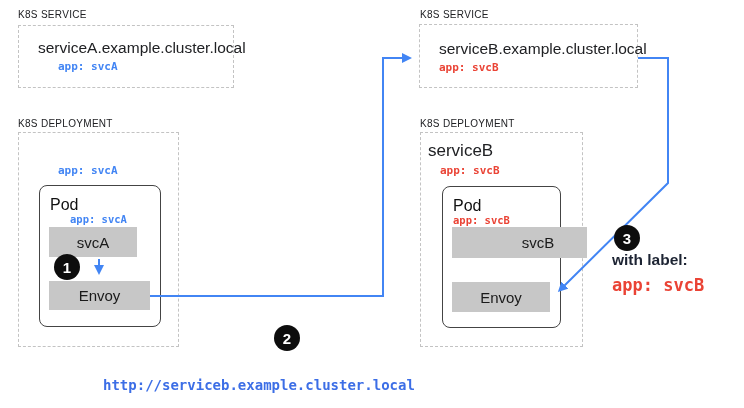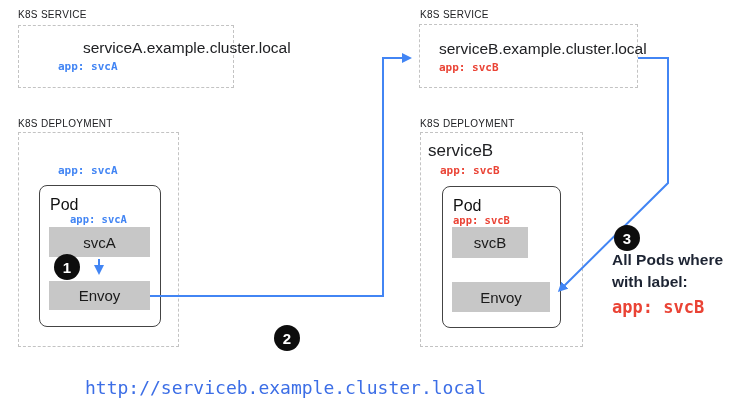--- a/index.html
+++ b/index.html
@@ -17,75 +17,74 @@
   .pod-box{position:absolute;border:1.5px solid #444;border-radius:8px;background:#fff;box-sizing:border-box;}
   .pod-title{position:absolute;font-size:16px;font-weight:normal;color:#111;}
   .pod-selector{font-size:10.5px;}
   .container-box{position:absolute;background:#c7c7c7;color:#1a1a1a;font-size:15px;
     display:flex;align-items:center;justify-content:center;}
   .badge{position:absolute;width:26px;height:26px;border-radius:50%;background:#0d0d0d;color:#fff;
     font-size:15px;font-weight:bold;display:flex;align-items:center;justify-content:center;z-index:6;}
   #connector-layer{position:absolute;left:0;top:0;width:744px;height:408px;z-index:5;pointer-events:none;}
   .annotation{position:absolute;left:612px;top:249px;font-size:15.5px;font-weight:bold;color:#1d2433;line-height:22px;}
   .annotation .ann-selector{font-family:"DejaVu Sans Mono",monospace;font-size:17px;margin-top:3px;}
-  .url-text{position:absolute;left:85px;top:377px;font-family:"DejaVu Sans Mono",monospace;
-    font-weight:normal;font-size:18px;color:#3c6ee6;white-space:nowrap;}
+  .url-text{position:absolute;left:103px;top:377px;font-family:"DejaVu Sans Mono",monospace;
+    font-weight:bold;font-size:14px;color:#3c6ee6;white-space:nowrap;}
 </style>
 </head>
 <body>
 
 <div id="canvas">
 
   <div class="kind-label" style="left:18px;top:9px;">K8S SERVICE</div>
   <div class="dashed-box" style="left:18px;top:25px;width:216px;height:63px;"></div>
-  <div class="svc-name" style="left:38px;top:39px;margin-left:45px;">serviceA.example.cluster.local</div>
+  <div class="svc-name" style="left:38px;top:39px;">serviceA.example.cluster.local</div>
   <div class="mono-label blue" style="left:38px;top:60px;">app: svcA</div>
 
   <div class="kind-label" style="left:420px;top:9px;">K8S SERVICE</div>
   <div class="dashed-box" style="left:419px;top:24px;width:219px;height:64px;"></div>
   <div class="svc-name" style="left:439px;top:40px;">serviceB.example.cluster.local</div>
   <div class="mono-label red" style="left:439px;top:61px;">app: svcB</div>
 
   <div class="kind-label" style="left:18px;top:118px;">K8S DEPLOYMENT</div>
   <div class="dashed-box" style="left:18px;top:132px;width:161px;height:215px;"></div>
   <div class="mono-label blue" style="left:38px;top:164px;">app: svcA</div>
 
   <div class="pod-box" style="left:39px;top:185px;width:122px;height:142px;"></div>
   <div class="pod-title" style="left:50px;top:196px;">Pod</div>
   <div class="mono-label pod-selector blue" style="left:50px;top:213px;">app: svcA</div>
-  <div class="container-box" style="left:49px;top:227px;width:101px;height:30px;">svcA</div>
+  <div class="container-box" style="left:49px;top:227px;width:88px;height:30px;">svcA</div>
   <div class="container-box" style="left:49px;top:281px;width:101px;height:29px;">Envoy</div>
 
   <div class="kind-label" style="left:420px;top:118px;">K8S DEPLOYMENT</div>
   <div class="dashed-box" style="left:420px;top:132px;width:163px;height:215px;"></div>
   <div class="deploy-name" style="left:428px;top:141px;">serviceB</div>
   <div class="mono-label red" style="left:440px;top:164px;">app: svcB</div>
 
   <div class="pod-box" style="left:442px;top:186px;width:119px;height:142px;"></div>
   <div class="pod-title" style="left:453px;top:197px;">Pod</div>
   <div class="mono-label pod-selector red" style="left:453px;top:214px;">app: svcB</div>
-  <div class="container-box" style="left:452px;top:227px;width:76px;height:31px;">svcB</div>
+  <div class="container-box" style="left:452px;top:227px;width:98px;height:31px;padding-left:37px;">svcB</div>
   <div class="container-box" style="left:452px;top:282px;width:98px;height:30px;">Envoy</div>
 
   <svg id="connector-layer" viewBox="0 0 744 408" xmlns="http://www.w3.org/2000/svg">
     <defs>
       <marker id="arrowhead" viewBox="0 0 10 10" refX="7" refY="5" markerWidth="10" markerHeight="10" orient="auto" markerUnits="userSpaceOnUse">
         <path d="M0,0 L10,5 L0,10 Z" fill="#4285F4"></path>
       </marker>
     </defs>
     <path d="M150,296 H383 V58 H409" fill="none" stroke="#4285F4" stroke-width="2" marker-end="url(#arrowhead)"></path>
     <path d="M638,58 H668 V183 L560,290" fill="none" stroke="#4285F4" stroke-width="2" marker-end="url(#arrowhead)"></path>
     <path d="M99,259 V272" fill="none" stroke="#4285F4" stroke-width="2" marker-end="url(#arrowhead)"></path>
   </svg>
 
   <div class="badge" style="left:54px;top:254px;">1</div>
   <div class="badge" style="left:274px;top:325px;">2</div>
   <div class="badge" style="left:614px;top:225px;">3</div>
 
   <div class="annotation">
-    <div>All Pods where</div>
     <div>with label:</div>
     <div class="ann-selector red">app: svcB</div>
   </div>
 
   <div class="url-text">http://serviceb.example.cluster.local</div>
 
 </div>
 
 </body></html>

